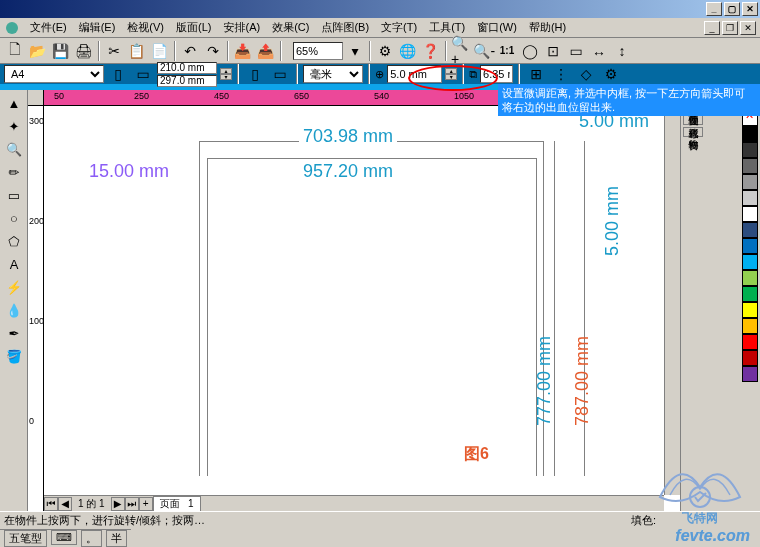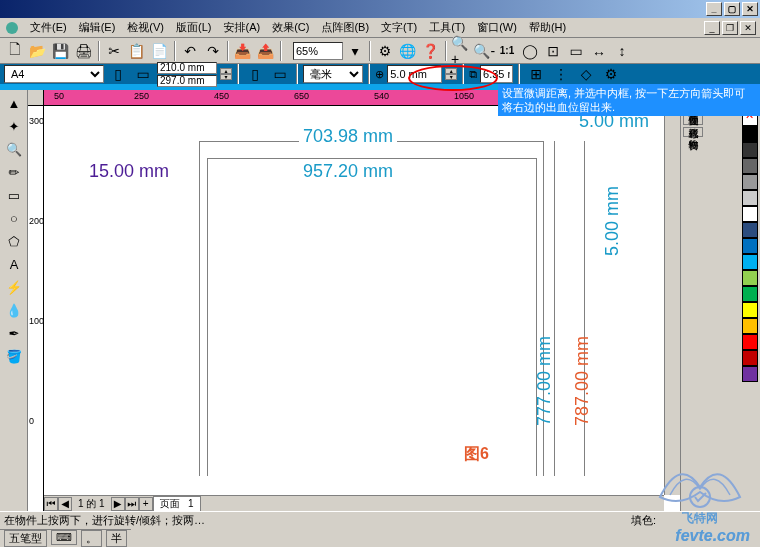--- a/index.html
+++ b/index.html
@@ -44,21 +44,21 @@
 
 .drawing { position: absolute; top: 16px; left: 16px; right: 0; bottom: 0; background: #fff; }
 .drawing .outer-frame { position: absolute; left: 155px; top: 35px; width: 345px; height: 335px; border: 1px solid #808080; border-bottom: none; }
 .drawing .inner-frame { position: absolute; left: 163px; top: 52px; width: 330px; height: 318px; border: 1px solid #808080; border-bottom: none; }
 .drawing .dim-v-right1 { position: absolute; left: 510px; top: 35px; height: 335px; border-left: 1px solid #808080; }
 .drawing .dim-v-right2 { position: absolute; left: 540px; top: 35px; height: 335px; border-left: 1px solid #808080; }
 
 .dim-label { position: absolute; font-family: Arial; }
 .dim-546 { left: 255px; top: 20px; color: #1a9bc8; font-size: 18px; background: #fff; padding: 0 4px; }
 .dim-526 { left: 255px; top: 55px; color: #1a9bc8; font-size: 18px; background: #fff; padding: 0 4px; }
-.dim-15 { left: 45px; top: 55px; color: #4c1d95; font-size: 18px; }
+.dim-15 { left: 45px; top: 55px; color: #8b5cf6; font-size: 18px; }
 .dim-5-top { left: 535px; top: 5px; color: #1a9bc8; font-size: 18px; }
 .dim-5-right { left: 558px; top: 80px; color: #1a9bc8; font-size: 18px; writing-mode: vertical-rl; transform: rotate(180deg); }
 .dim-777 { left: 490px; top: 230px; color: #1a9bc8; font-size: 18px; writing-mode: vertical-rl; transform: rotate(180deg); }
 .dim-787 { left: 528px; top: 230px; color: #e55b2d; font-size: 18px; writing-mode: vertical-rl; transform: rotate(180deg); }
 .fig-label { left: 420px; top: 338px; color: #e55b2d; font-size: 16px; font-weight: bold; }
 
 .scrollbar-v { position: absolute; right: 0; top: 16px; bottom: 16px; width: 16px; background: #d4d0c8; border-left: 1px solid #808080; }
 .scrollbar-h-area { position: absolute; left: 16px; right: 16px; bottom: 0; height: 16px; background: #d4d0c8; border-top: 1px solid #808080; display: flex; align-items: center; font-size: 10px; }
 .scrollbar-h-area .nav-btn { width: 14px; height: 14px; border: 1px solid #808080; background: #d4d0c8; text-align: center; line-height: 12px; cursor: pointer; }
 .scrollbar-h-area .page-tab { padding: 0 6px; background: #fff; border: 1px solid #808080; }

